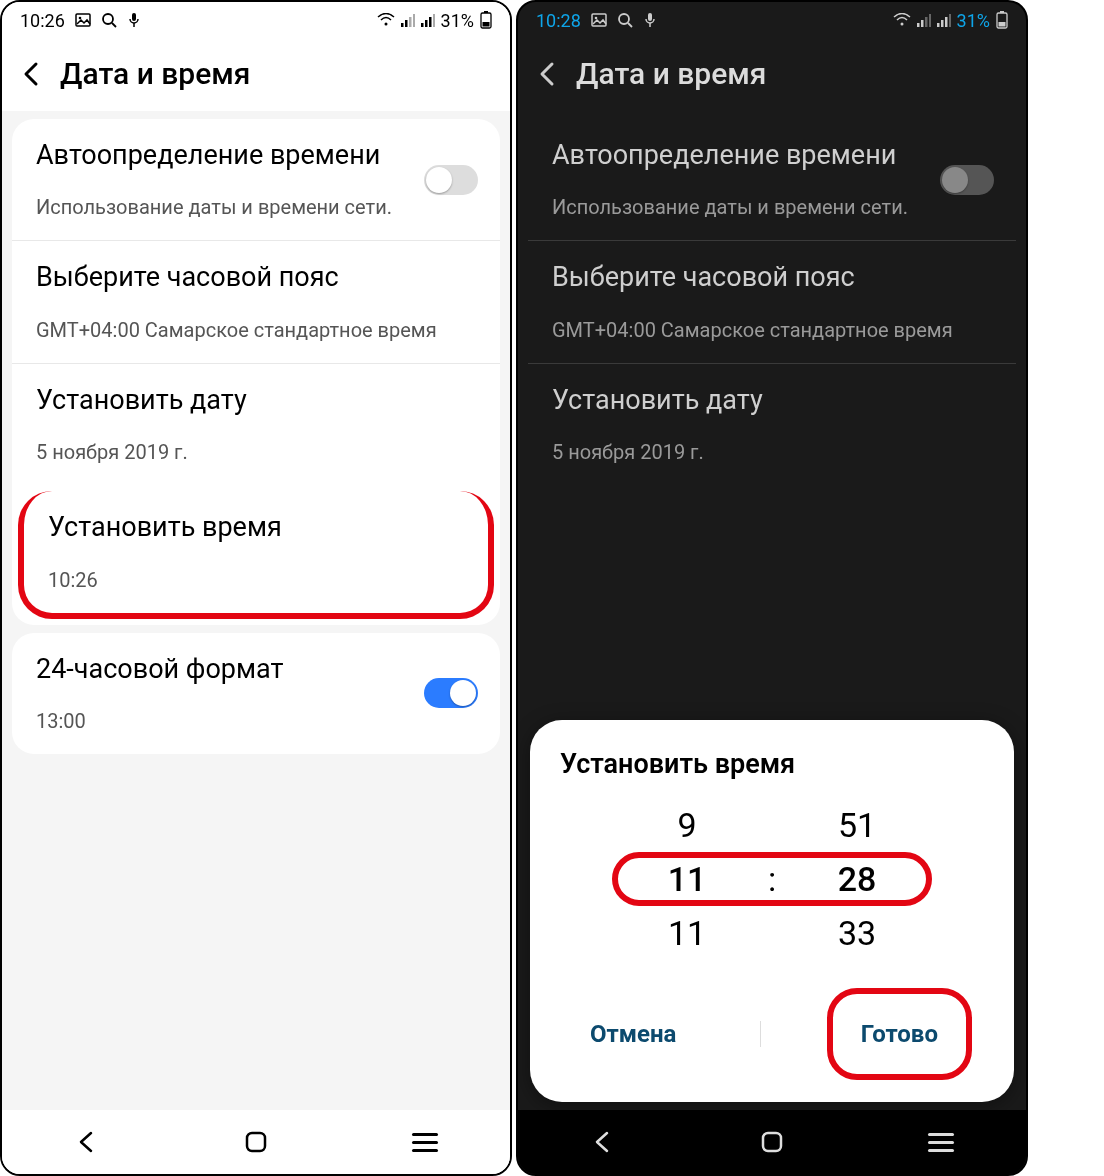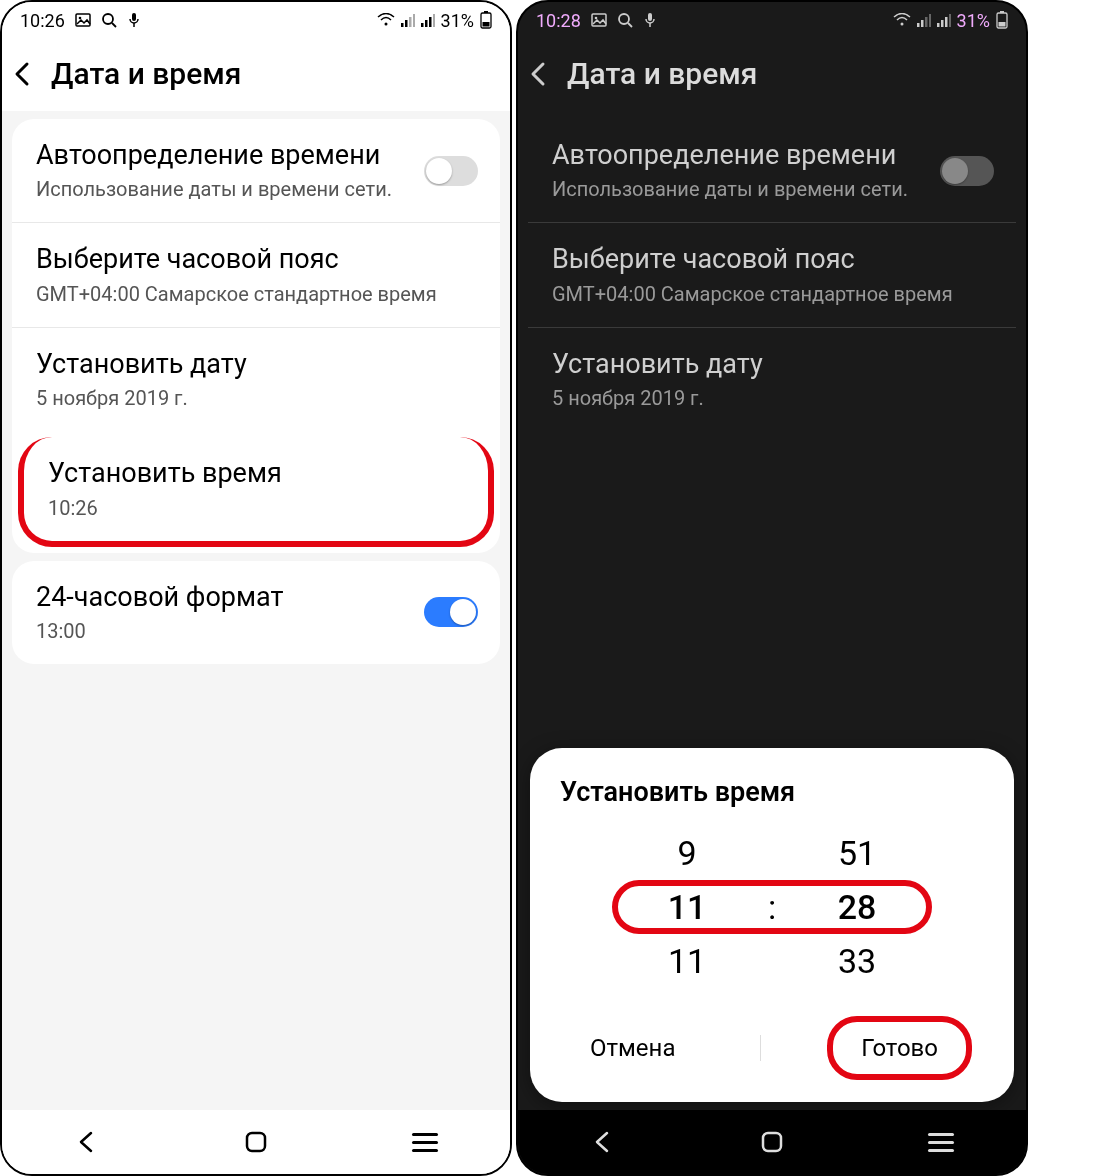--- a/index.html
+++ b/index.html
@@ -8,21 +8,21 @@
     background: #ffffff;
     width: 1104px;
     height: 1176px;
     display: flex;
   }
   .phone {
     width: 512px;
     height: 1176px;
     position: relative;
     border: 2px solid #000;
-    border-radius: 32px;
+    border-radius: 20px;
     overflow: hidden;
     background: #f5f5f5;
   }
   .phone + .phone { margin-left: 4px; }
   .statusbar {
     height: 36px;
     display: flex;
     align-items: center;
     justify-content: space-between;
     padding: 0 18px;
@@ -30,37 +30,37 @@
     color: #000;
     background: #fff;
   }
   .statusbar .left { display: flex; align-items: center; gap: 10px; }
   .statusbar .right { display: flex; align-items: center; gap: 6px; }
   .ic { display:inline-flex; align-items:center; justify-content:center; }
   .header {
     display: flex;
     align-items: center;
     gap: 18px;
-    padding: 18px 20px 20px 11px;
+    padding: 18px 20px 20px 20px;
     background: #fff;
   }
   .header .title { font-size: 30px; font-weight: 500; color:#000; }
   .card {
     background: #fff;
     margin: 8px 10px;
     border-radius: 22px;
     overflow: hidden;
   }
   .row {
     padding: 20px 24px;
     position: relative;
   }
   .row + .row { border-top: 1px solid #e8e8e8; }
   .row .t1 { font-size: 27px; color:#000; line-height:1.2; }
-  .row .t2 { font-size: 20px; color:#555; margin-top:6px; line-height:1.25; }
+  .row .t2 { font-size: 20px; color:#555; margin-top:24px; line-height:1.25; }
   .toggle {
     position: absolute; right: 22px; top: 50%; transform: translateY(-50%);
     width: 54px; height: 30px; border-radius: 15px;
     background: #ddd;
   }
   .toggle::after {
     content:""; position:absolute; width:26px; height:26px; border-radius:50%;
     background:#fff; top:2px; left:2px; box-shadow:0 1px 2px rgba(0,0,0,.3);
   }
   .toggle.on { background:#2b7cff; }
@@ -69,21 +69,21 @@
     border: 6px solid #e30613;
     border-radius: 34px;
   }
   .navbar {
     position:absolute; bottom:0; left:0; right:0; height:64px;
     background:#fff; display:flex; align-items:center; justify-content:space-around;
   }
   .phone.dark .statusbar,
   .phone.dark .header,
   .phone.dark .navbar { background: transparent; }
-  .phone.dark .statusbar { color:#f0abfc; }
+  .phone.dark .statusbar { color:#0ea5e9; }
   .phone.dark .header .title { color:#dcdcdc; }
   .phone.dark .row .t1 { color:#cfcfcf; }
   .phone.dark .row .t2 { color:#9a9a9a; }
   .phone.dark .card { background: transparent; }
   .phone.dark .row + .row { border-top:1px solid #3a3a3a; }
   .phone.dark { background:#1a1a1a; }
   .phone.dark .toggle { background:#555; }
   .phone.dark .toggle::after { background:#888; }
   .phone.dark .navbar svg path, .phone.dark .navbar svg rect, .phone.dark .navbar svg circle { stroke:#ddd; }
   .phone.dark .navbar .navline { background:#ddd; }
@@ -108,23 +108,23 @@
   .picker-highlight {
     position:absolute; left:50%; transform:translateX(-50%);
     top:54px; height:54px; width:320px;
     border:6px solid #e30613; border-radius:30px;
     pointer-events:none;
   }
   .dialog-buttons {
     display:flex; justify-content:space-between; align-items:center;
     margin-top:22px; padding: 6px 12px 4px 12px;
   }
-  .dialog-buttons .btn { font-size:24px; font-weight:400; color:#000000; padding:10px 18px; }
+  .dialog-buttons .btn { font-size:24px; font-weight:700; color:#0c4a6e; padding:10px 18px; }
   .done-wrap {
-    border:6px solid #e30613; border-radius:30px; padding:2px 10px;
+    border:6px solid #e30613; border-radius:30px; padding:16px 10px;
   }
   .vdiv { width:1px; height:26px; background:#ddd; }
   .navline { width:26px; height:3px; background:#000; border-radius:2px; }
   .navline + .navline { margin-top:5px; }
   .dim-content { position:relative; z-index:0; }
 </style>
 </head>
 <body>
 
 <div class="phone">

